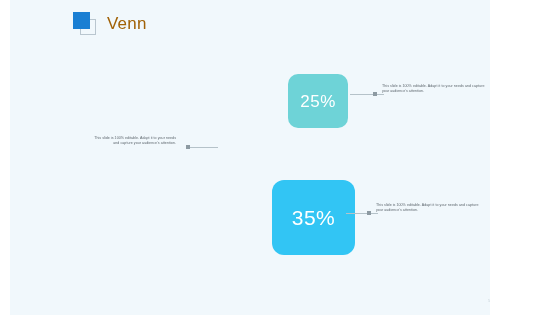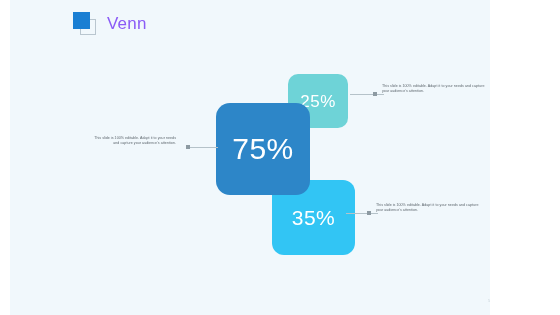--- a/index.html
+++ b/index.html
@@ -31,21 +31,21 @@
   .title-icon .sq-outline{
     position:absolute;left:7px;top:7px;width:16px;height:16px;
     border:1px solid #b9c6cf;background:transparent;box-sizing:border-box;
   }
   .title-icon .sq-fill{
     position:absolute;left:0px;top:0px;width:17px;height:17px;
     background:#1a7fd3;
   }
   .title-text{
     position:absolute;left:34px;top:3px;
-    font-size:17px;color:#8b5cf6;letter-spacing:.2px;line-height:22px;
+    font-size:17px;color:#a16207;letter-spacing:.2px;line-height:22px;
     white-space:nowrap;
   }
 
   
   .venn{position:absolute;left:0;top:0;width:480px;height:315px;padding-left:40px;}
   .vsq{
     position:absolute;border-radius:14px;
     display:flex;align-items:center;justify-content:center;
   }
   .vsq span{
@@ -110,23 +110,20 @@
     </div>
     <div class="title-text">Venn</div>
   </div>
 
   <div class="venn">
 
     <div class="vsq sq-mint">
       <span>25%</span>
     </div>
 
-    <div class="vsq sq-blue">
-      <span>75%</span>
-    </div>
 
     <div class="vsq sq-cyan">
       <span>35%</span>
     </div>
 
     <div class="conn-line" style="left:340px;top:94px;width:34px;"></div>
     <div class="conn-dot" style="left:363px;top:92px;"></div>
 
     <div class="conn-line" style="left:176px;top:147px;width:32px;"></div>
     <div class="conn-dot" style="left:176px;top:145px;"></div>

